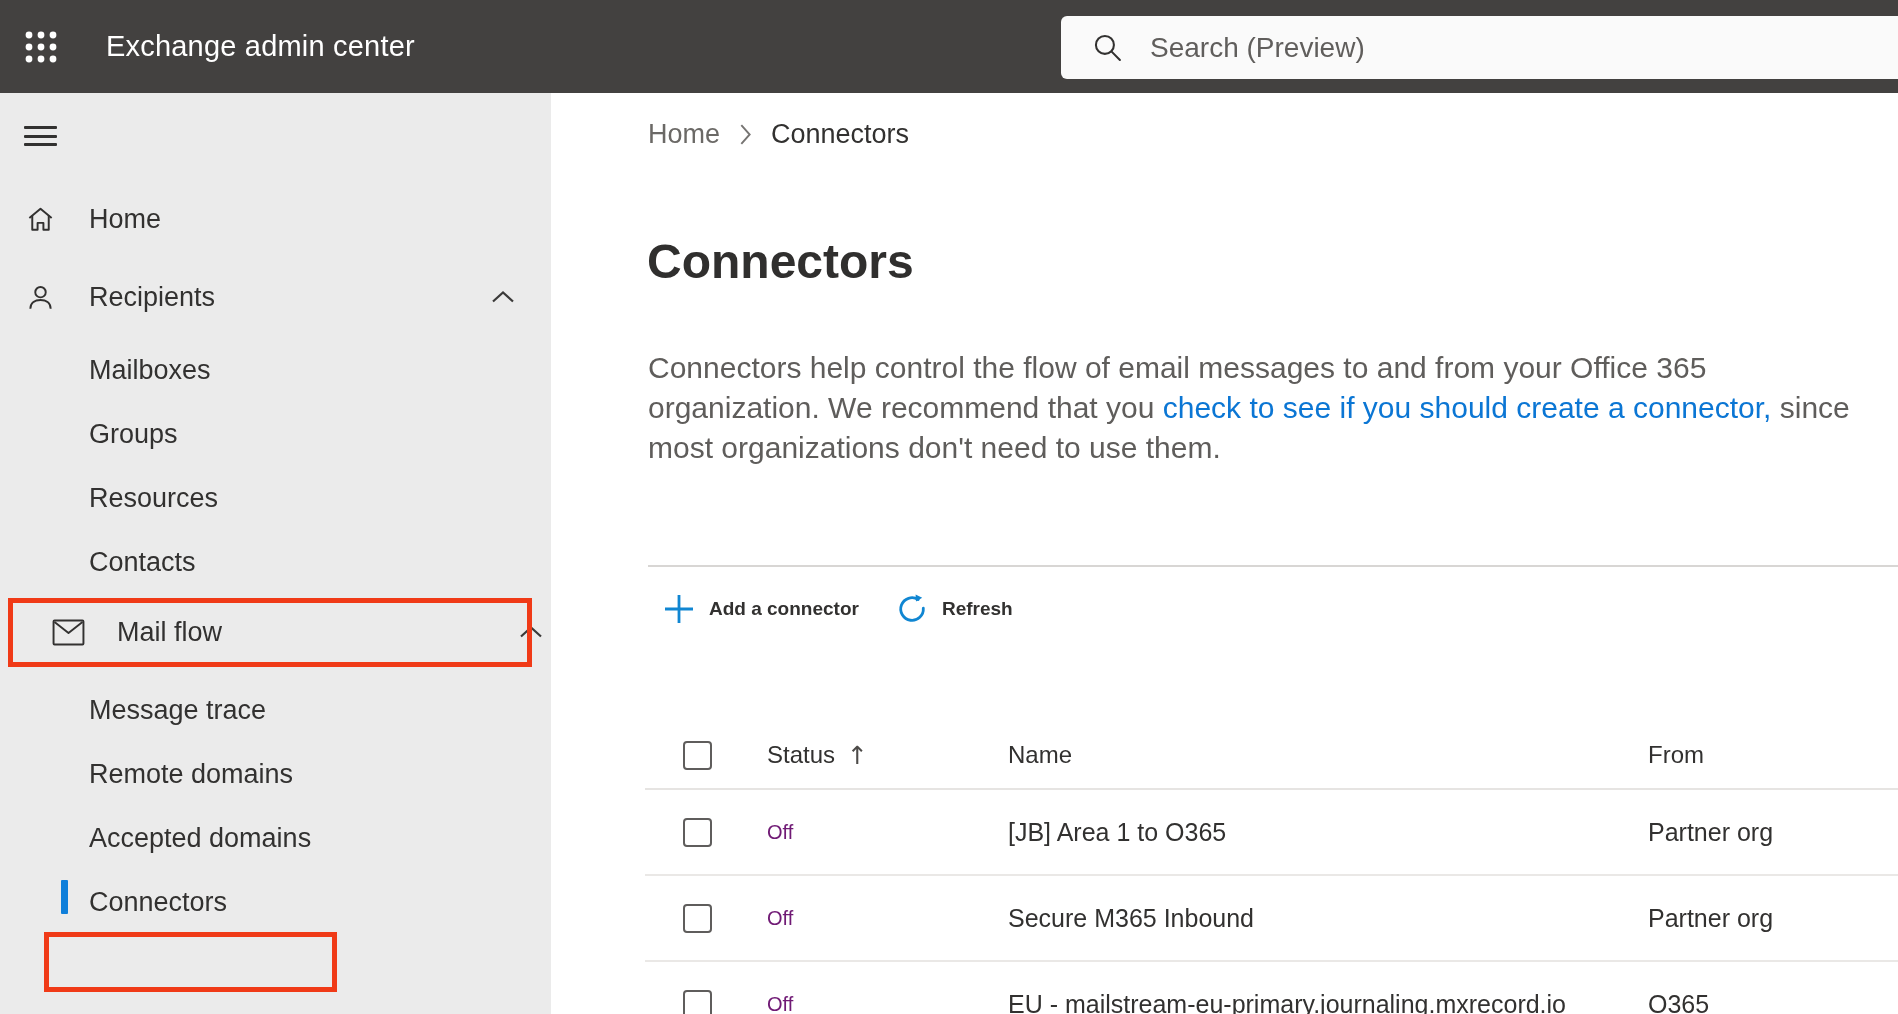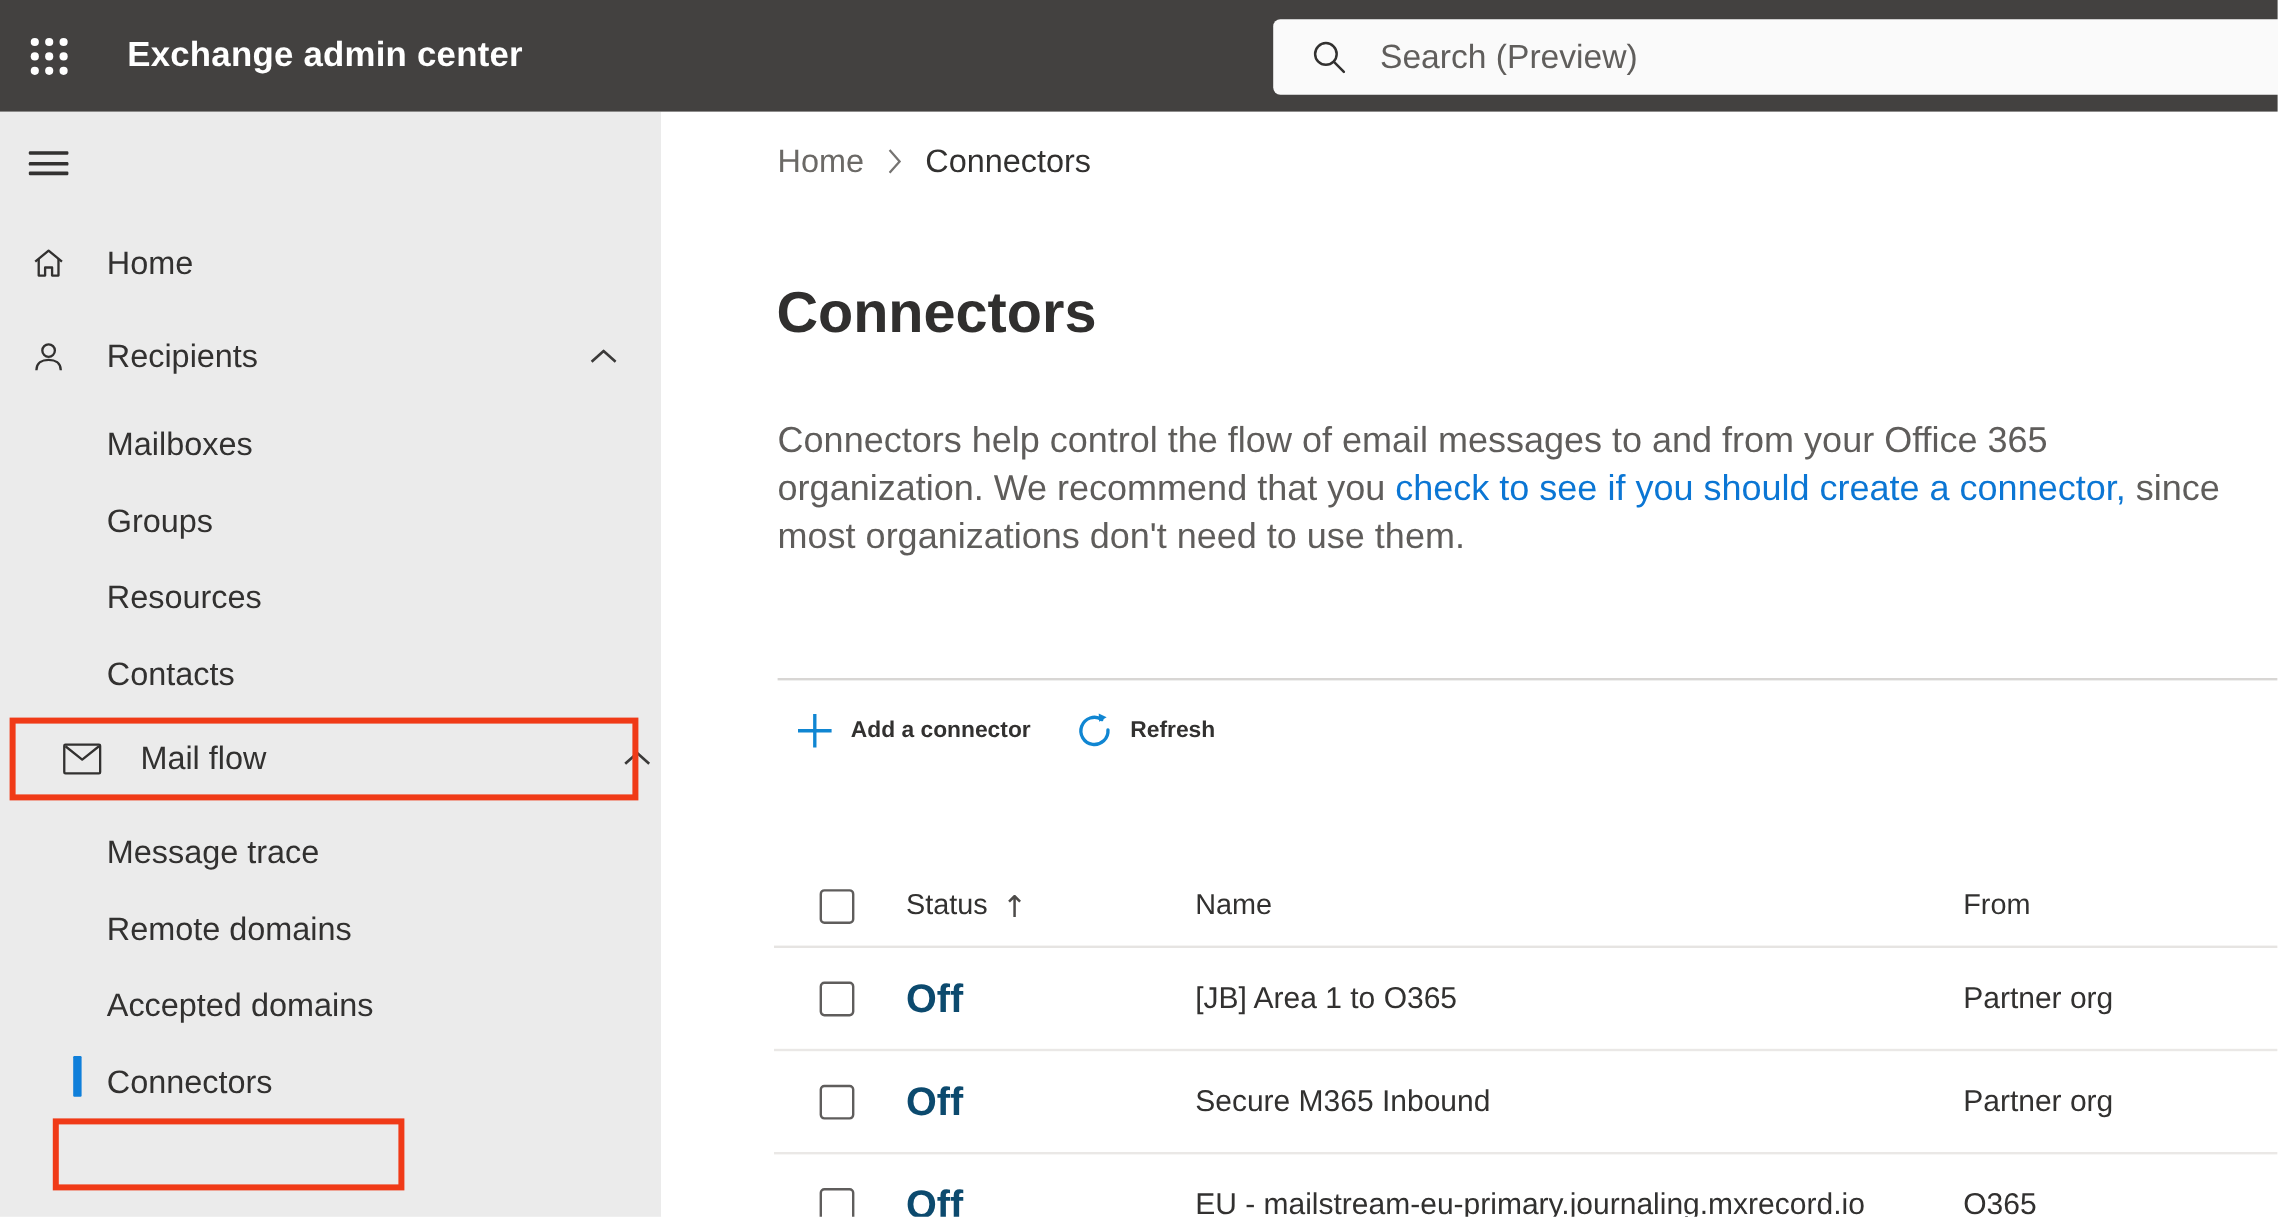--- a/index.html
+++ b/index.html
@@ -4,21 +4,21 @@
 <style>
   * { margin:0; padding:0; box-sizing:border-box; }
   html,body { width:1898px; height:1014px; overflow:hidden; background:#fff;
               font-family:"Liberation Sans","DejaVu Sans",sans-serif; }
 
   
   .topbar { position:absolute; top:0; left:0; width:1898px; height:93px; background:#434140; z-index:10; }
   .waffle-btn { position:absolute; left:22px; top:28px; width:38px; height:38px; display:flex;
                 align-items:center; justify-content:center; cursor:pointer; }
   .app-title { position:absolute; left:106px; top:0; height:93px; display:flex; align-items:center;
-               color:#ffffff; font-size:29px; font-weight:700; letter-spacing:.2px; white-space:nowrap; }
+               color:#ffffff; font-size:29px; font-weight:400; letter-spacing:.2px; white-space:nowrap; }
   .searchbox { position:absolute; left:1061px; top:16px; width:860px; height:63px; background:#fafafa;
                border-radius:6px; display:flex; align-items:center; }
   .search-icon { margin-left:31px; width:31px; height:31px; flex:none; }
   .search-input { flex:1; height:100%; border:0; outline:0; background:transparent; margin-left:27px;
                   font-size:28px; color:#3b3a39; font-family:inherit; }
   .search-input::placeholder { color:#605e5c; opacity:1; }
 
   
   .sidebar { position:absolute; top:93px; left:0; width:551px; height:921px; background:#ebebeb; overflow:hidden; }
   .hamburger { position:absolute; left:24px; top:33px; width:33px; height:20px; display:flex;
@@ -51,26 +51,26 @@
   .tb-btn + .tb-btn { margin-left:36px; }
   .tb-icon { width:34px; height:34px; flex:none; }
   .tb-label { margin-left:13px; font-size:19px; font-weight:700; color:#323130; white-space:nowrap; }
 
   
   .table { position:absolute; left:94px; top:629px; width:1253px; }
   .thead { height:68px; display:flex; align-items:center; border-bottom:2px solid #e6e4e2; }
   .trow  { height:86px; display:flex; align-items:center; border-bottom:2px solid #eae8e6; }
   .c-check { width:29px; height:29px; margin-left:38px; border:2px solid #5f5d5c; border-radius:4px;
              background:#fff; cursor:pointer; flex:none; }
-  .c-status { width:241px; margin-left:43px; display:flex; align-items:center; }
+  .c-status { width:241px; margin-left:55px; display:flex; align-items:center; }
   .c-name { width:640px; }
   .c-from { flex:1; }
   .hlabel { font-size:24px; color:#323130; font-weight:400; }
   .sort-arrow { margin-left:12px; font-size:25px; color:#4d4b49; font-family:"DejaVu Sans",sans-serif; }
-  .status-val { font-size:33px; font-weight:700; color:#0c4a6e; }
+  .status-val { font-size:20px; font-weight:400; color:#701a75; }
   .name-val, .from-val { font-size:25px; color:#323130; white-space:nowrap; }
 </style>
 </head>
 <body>
 
 <div class="topbar">
   <div class="waffle-btn">
     <svg width="34" height="34" viewBox="0 0 34 34">
       <g fill="#ffffff">
         <circle cx="5" cy="5" r="3.4"></circle>

